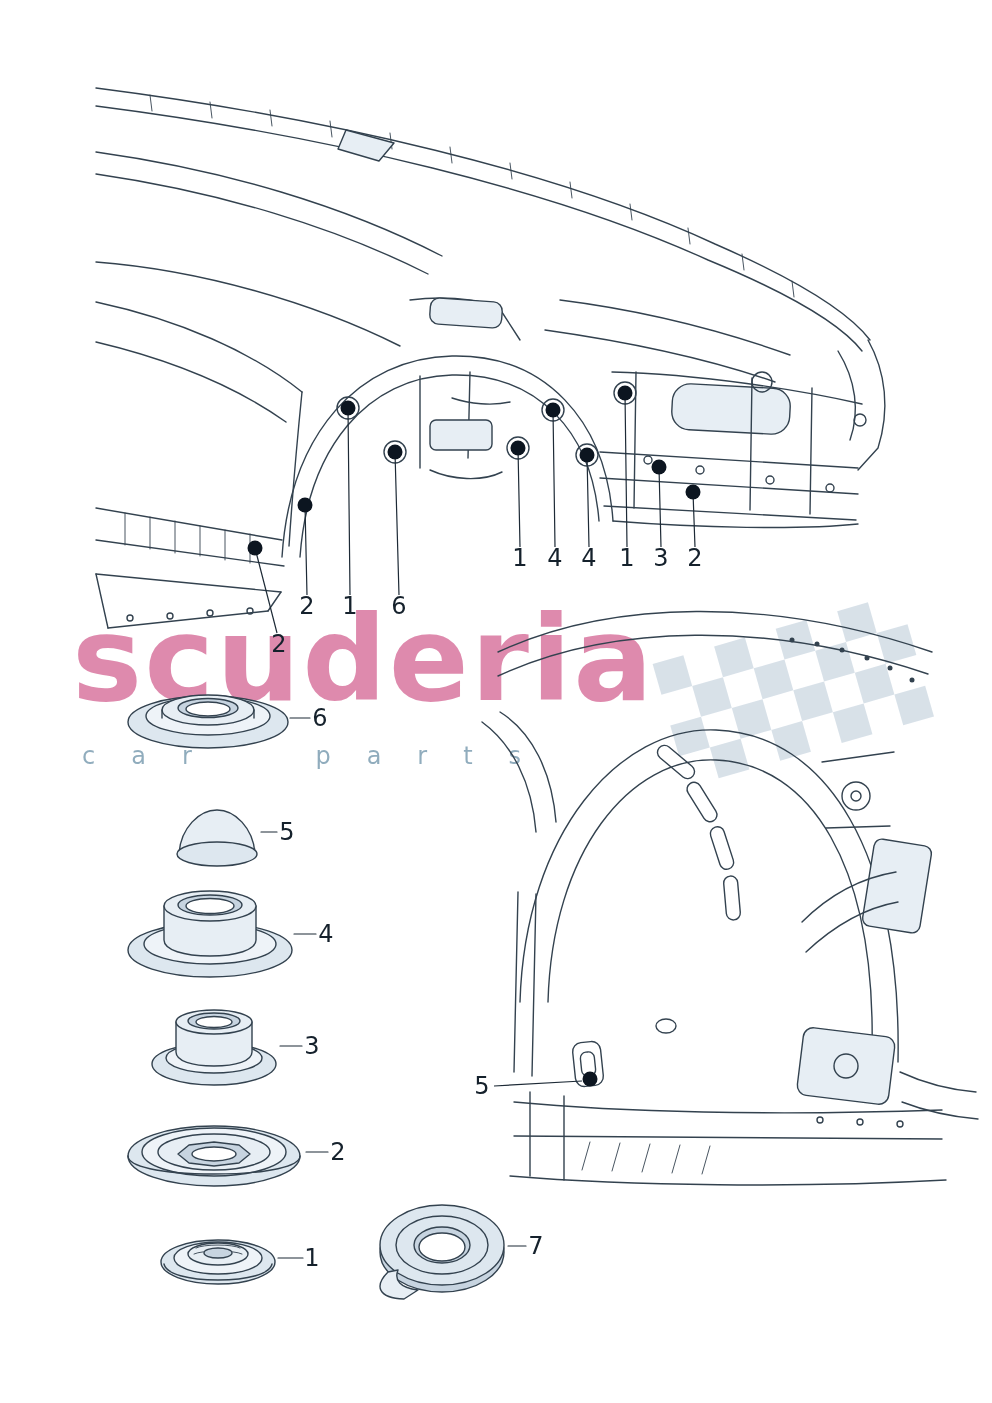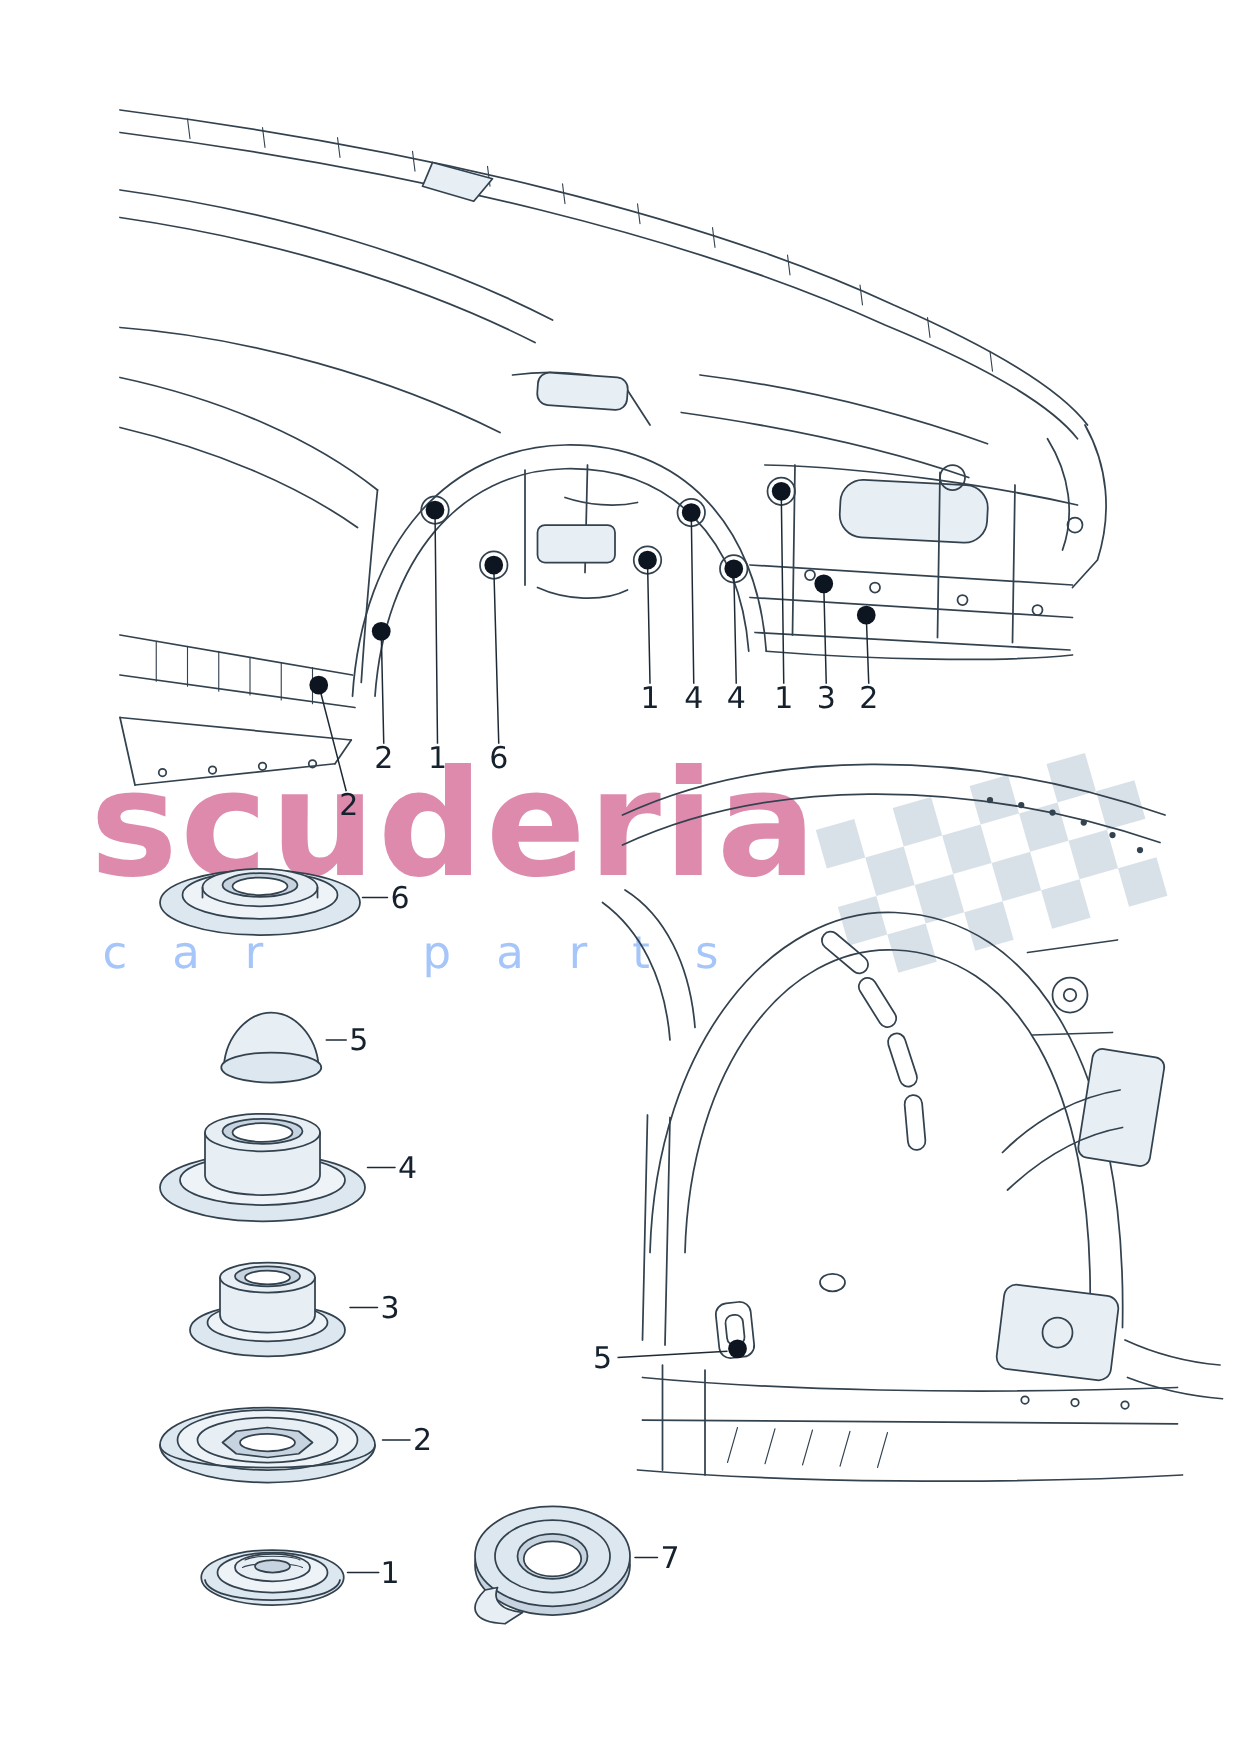--- a/index.html
+++ b/index.html
@@ -14,21 +14,21 @@
   .fillM{fill:#c7d4e0;}
   .fillT{fill:#eef3f8;}
   .white{fill:#ffffff;}
   .dot{fill:#0c1520;stroke:none;}
   .leader{stroke:#1d2a36;stroke-width:1.2;fill:none;}
   .lbl{font-family:"DejaVu Sans",sans-serif;font-size:24px;fill:#15212c;text-anchor:middle;}
   .rivet{fill:#33424f;stroke:none;}
   
   .wm-title{position:absolute;left:72px;top:600px;font-size:118px;font-weight:700;
             color:#be185d;opacity:0.5;letter-spacing:2px;line-height:1;white-space:nowrap;text-align:center;}
-  .wm-sub{position:absolute;left:82px;top:742px;font-size:36px;color:#3b82f6;opacity:0.45;
+  .wm-sub{position:absolute;left:82px;top:742px;font-size:24px;color:#0c4a6e;opacity:0.45;
           letter-spacing:36px;word-spacing:44px;white-space:nowrap;}
   .checker{opacity:0.55;}
 </style>
 </head>
 <body>
 
 <div class="page">
 
   <div class="wm-title">scuderia</div>
   <div class="wm-sub">car parts</div>

